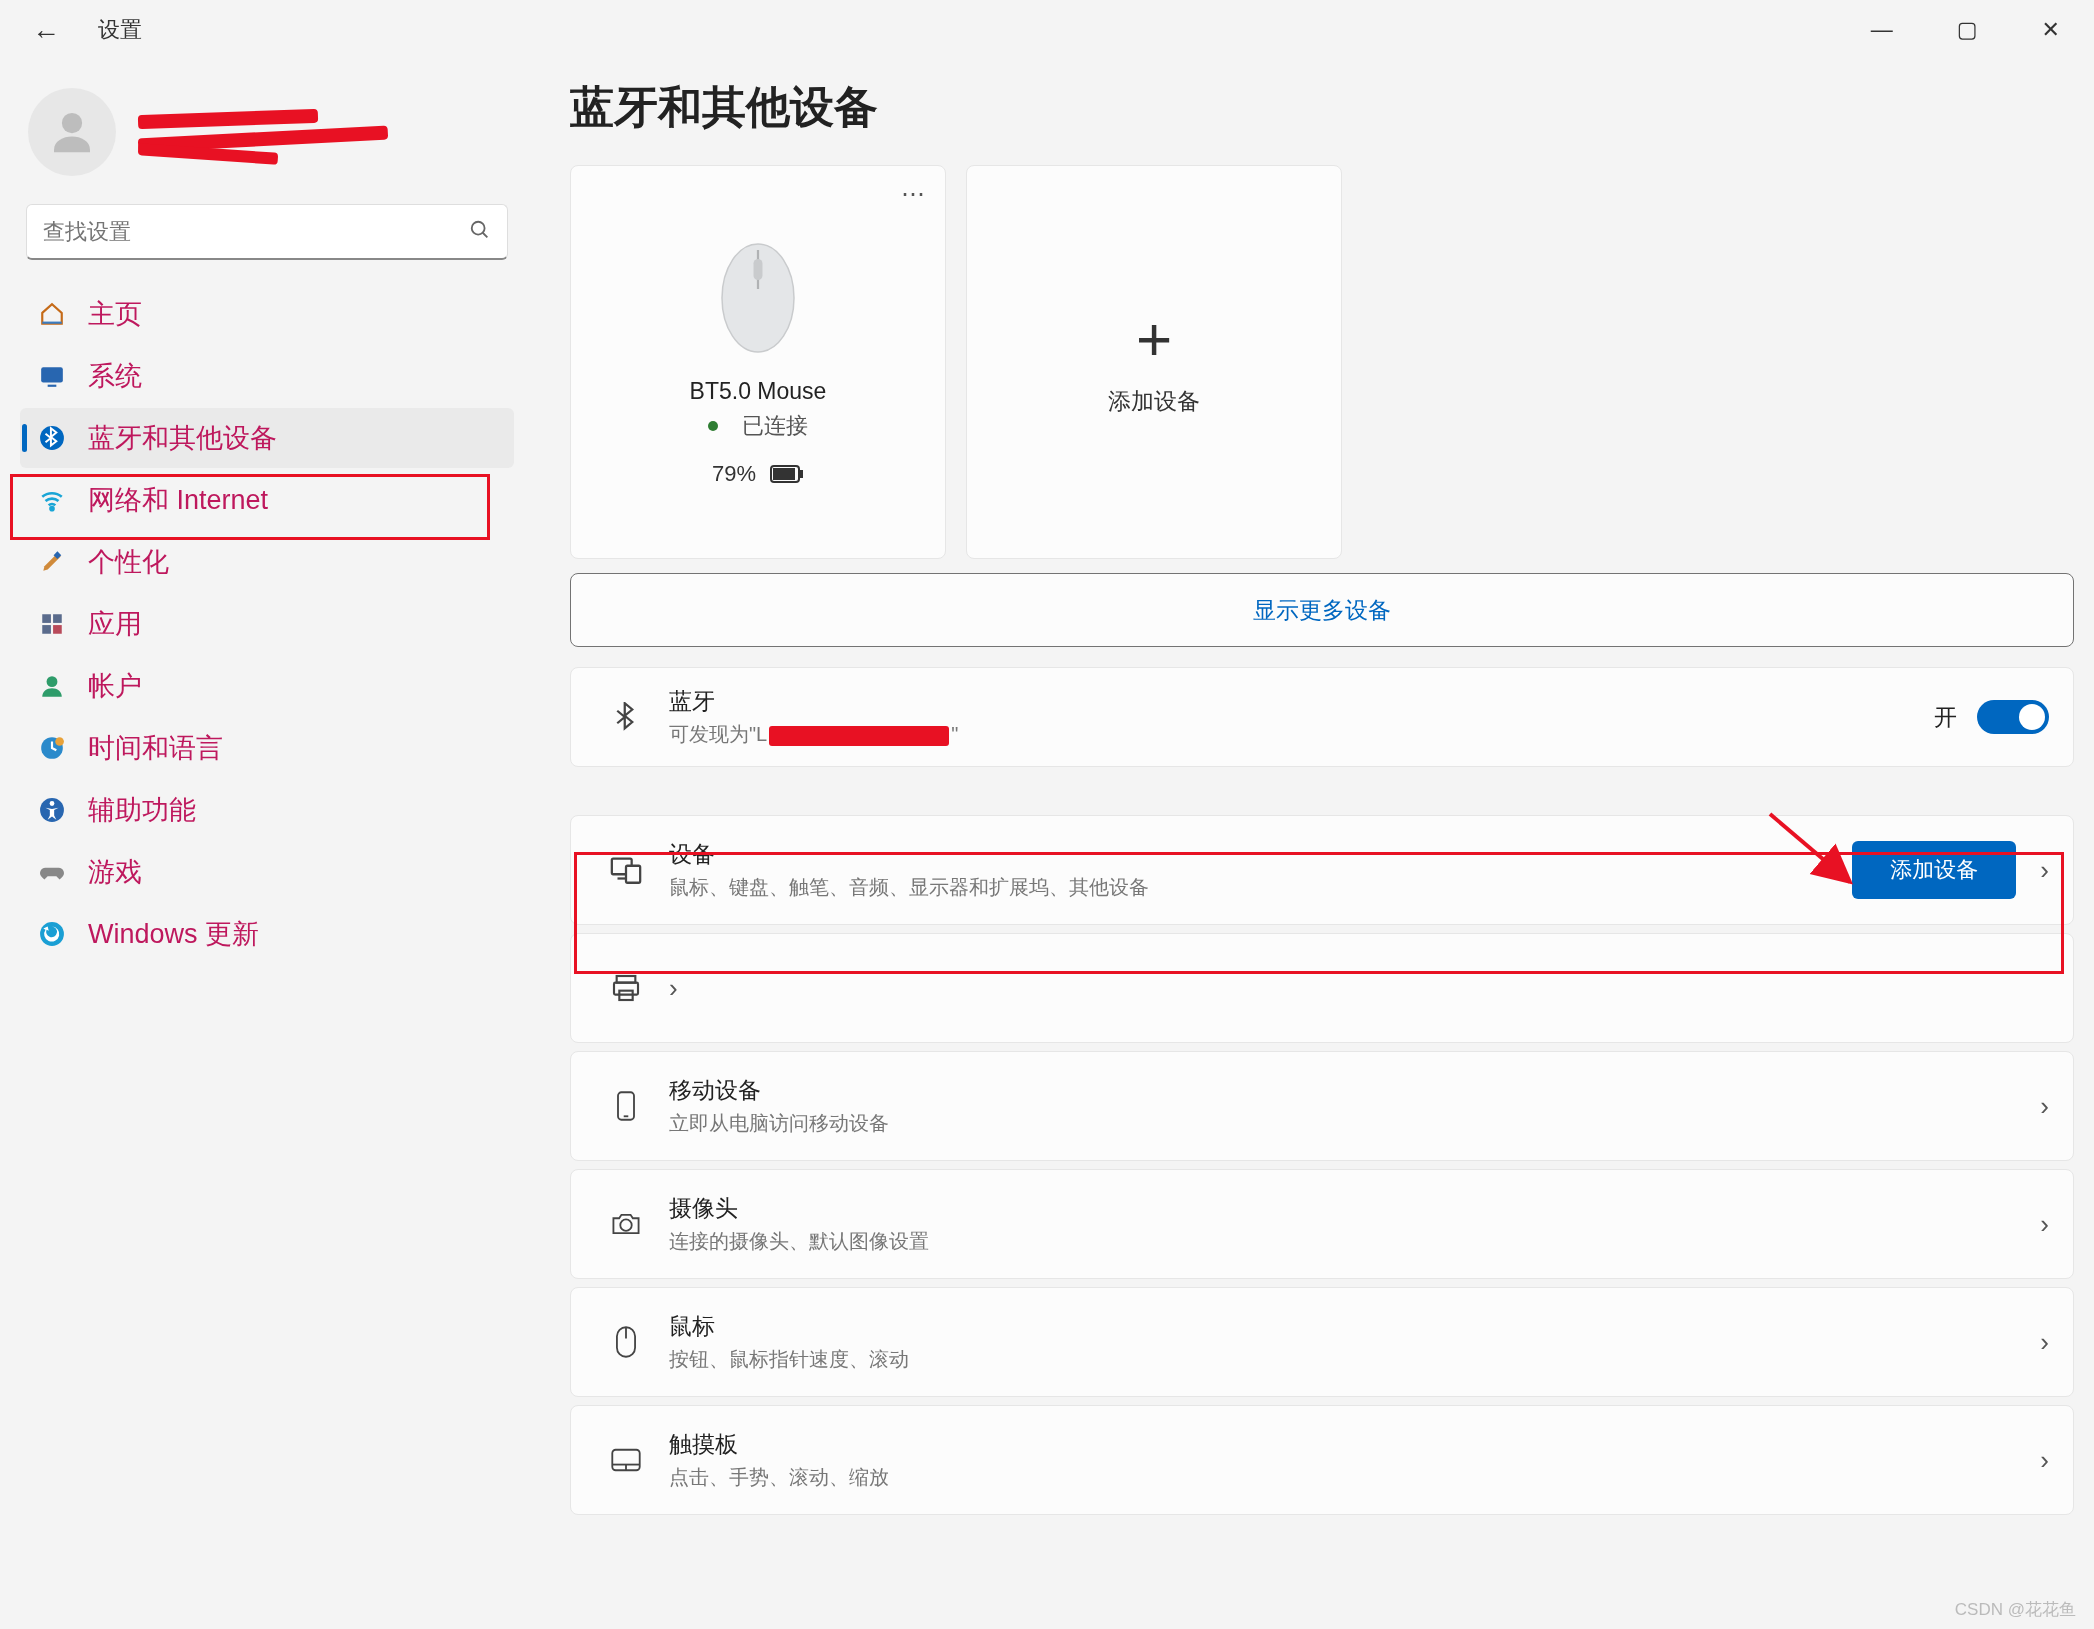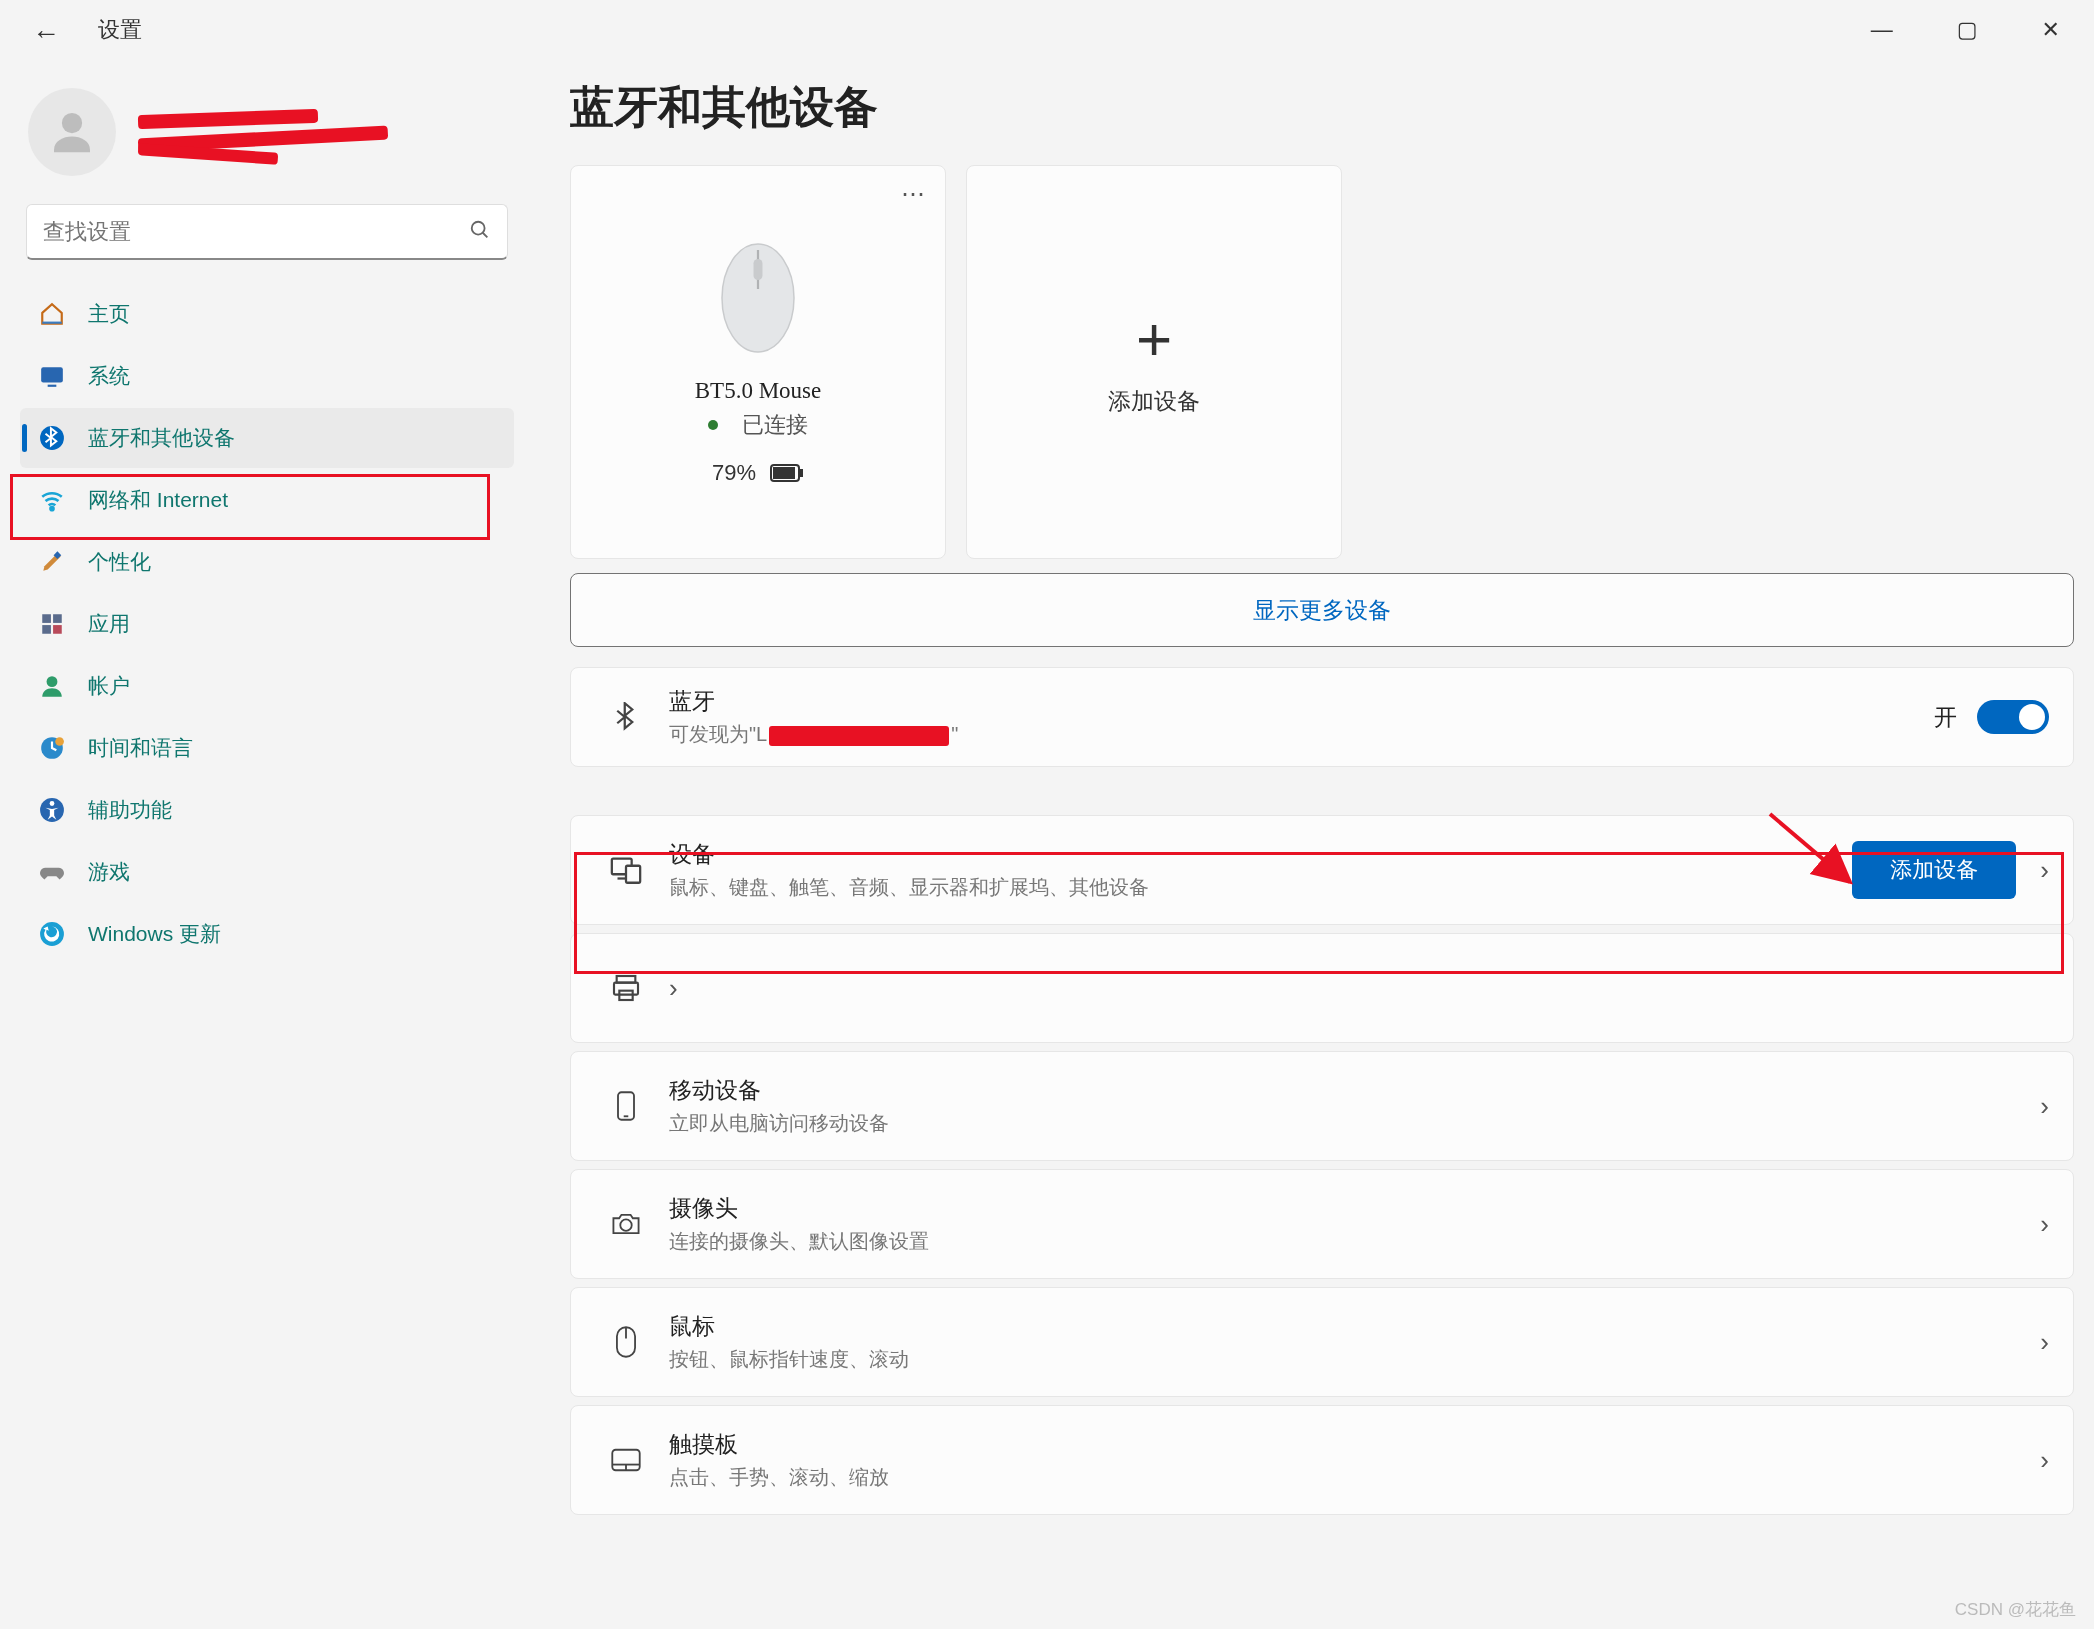--- a/index.html
+++ b/index.html
@@ -16,36 +16,36 @@
 .sidebar { width: 528px; padding: 18px 14px 0 20px; display: flex; flex-direction: column; }
 .user-row { display: flex; align-items: center; gap: 22px; margin: 10px 8px 28px 8px; height: 88px; }
 .avatar { width: 88px; height: 88px; border-radius: 50%; background: #e7e7e7; display: flex; align-items: center; justify-content: center; }
 .avatar svg { width: 54px; height: 54px; fill: #bdbdbd; }
 .user-name-redact { width: 250px; height: 52px; position: relative; }
 .redact-stroke { position: absolute; background: #e81123; border-radius: 4px; }
 .search-wrap { background: #fff; border: 1px solid #dedede; border-bottom: 2px solid #888; border-radius: 6px; display: flex; align-items: center; height: 56px; padding: 0 16px; margin: 0 6px 24px 6px; }
 .search-input { flex: 1; border: none; outline: none; font-size: 22px; color: #555; background: transparent; }
 .search-icon { color: #666; }
 .nav { display: flex; flex-direction: column; gap: 2px; }
-.nav-item { display: flex; align-items: center; gap: 22px; height: 60px; padding: 0 18px; border-radius: 6px; font-size: 21px; color: #0f766e; cursor: pointer; position: relative; }
+.nav-item { display: flex; align-items: center; gap: 22px; height: 60px; padding: 0 18px; border-radius: 6px; font-size: 27px; color: #be185d; cursor: pointer; position: relative; }
 .nav-item.selected { background: #eaeaea; }
 .nav-item.selected::before { content: ""; position: absolute; left: 2px; top: 16px; width: 5px; height: 28px; background: #0067c0; border-radius: 3px; }
 .nav-icon { width: 28px; height: 28px; display: flex; align-items: center; justify-content: center; }
 
 
 .annot-nav { position: absolute; border: 3px solid #e81123; pointer-events: none; left: 10px; top: 474px; width: 480px; height: 66px; }
 
 
 .main { flex: 1; padding: 18px 20px 0 42px; overflow: hidden; position: relative; }
 .page-title { font-size: 44px; font-weight: 600; color: #222; margin-bottom: 28px; }
 .cards-row { display: flex; gap: 20px; margin-bottom: 14px; }
 .device-card { width: 376px; height: 394px; background: #fcfcfc; border: 1px solid #e6e6e6; border-radius: 8px; display: flex; flex-direction: column; align-items: center; justify-content: center; position: relative; }
 .device-card .more { position: absolute; top: 14px; right: 18px; font-size: 24px; color: #555; cursor: pointer; letter-spacing: 2px; }
 .mouse-illus { width: 96px; height: 120px; margin-bottom: 20px; }
-.device-name { font-size: 23px; color: #222; margin-bottom: 6px; font-family: Liberation Serif, serif; }
+.device-name { font-size: 23px; color: #222; margin-bottom: 6px; }
 .device-status { font-size: 22px; color: #555; display: flex; align-items: center; gap: 24px; margin-bottom: 20px; }
 .status-dot { width: 10px; height: 10px; background: #2e7d32; border-radius: 50%; }
 .battery-row { font-size: 22px; color: #333; display: flex; align-items: center; gap: 14px; }
 .add-card { width: 376px; height: 394px; background: #fcfcfc; border: 1px solid #e6e6e6; border-radius: 8px; display: flex; flex-direction: column; align-items: center; justify-content: center; cursor: pointer; }
 .plus { font-size: 62px; font-weight: 200; color: #333; margin-bottom: 16px; line-height: 1; }
 .add-label { font-size: 23px; color: #333; }
 .show-more { background: #fcfcfc; border: 1px solid #737373; border-radius: 8px; height: 74px; display: flex; align-items: center; justify-content: center; font-size: 23px; color: #0067c0; margin-bottom: 20px; cursor: pointer; }
 
 .setting-row { background: #fcfcfc; border: 1px solid #e6e6e6; border-radius: 8px; display: flex; align-items: center; padding: 0 24px 0 32px; margin-bottom: 8px; cursor: pointer; min-height: 110px; }
 .setting-row .row-icon { width: 46px; height: 46px; display: flex; align-items: center; justify-content: center; margin-right: 20px; color: #444; }

